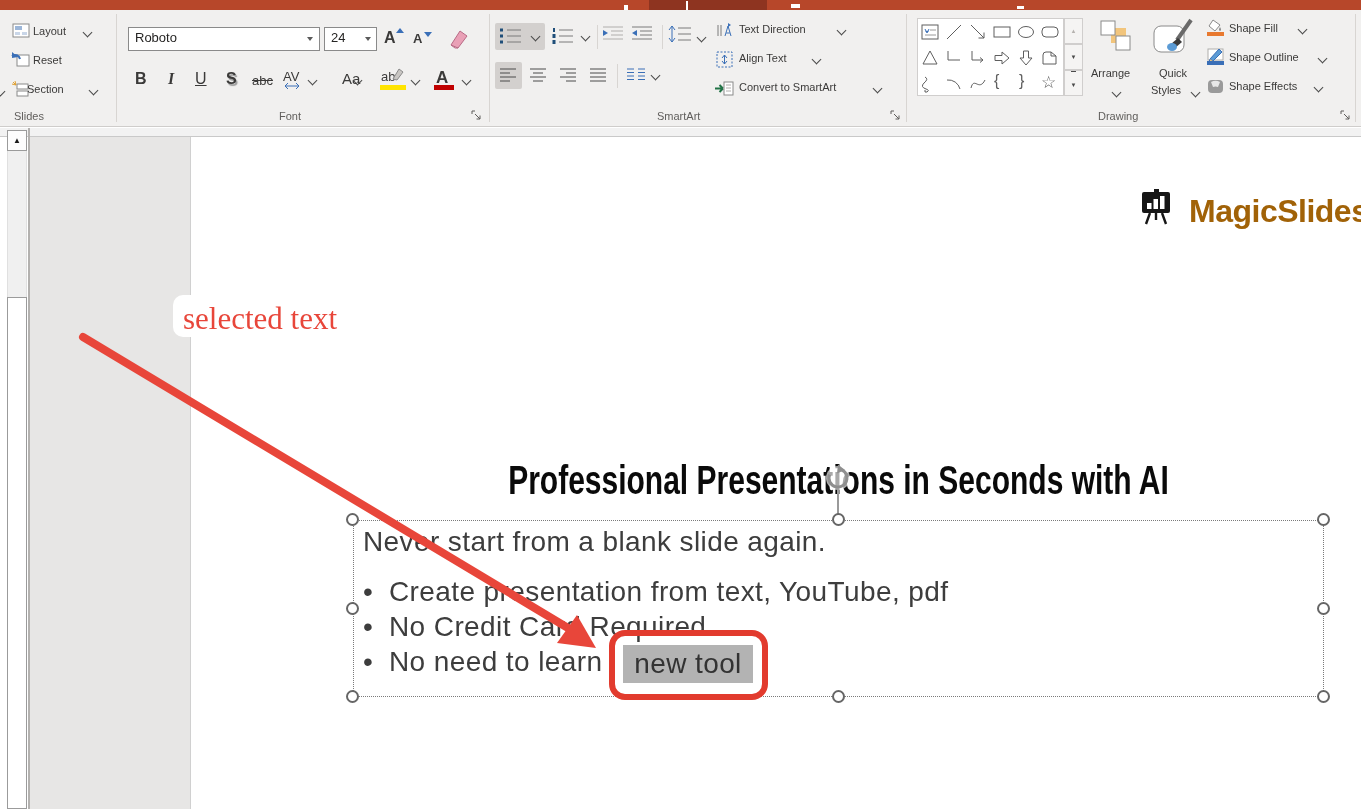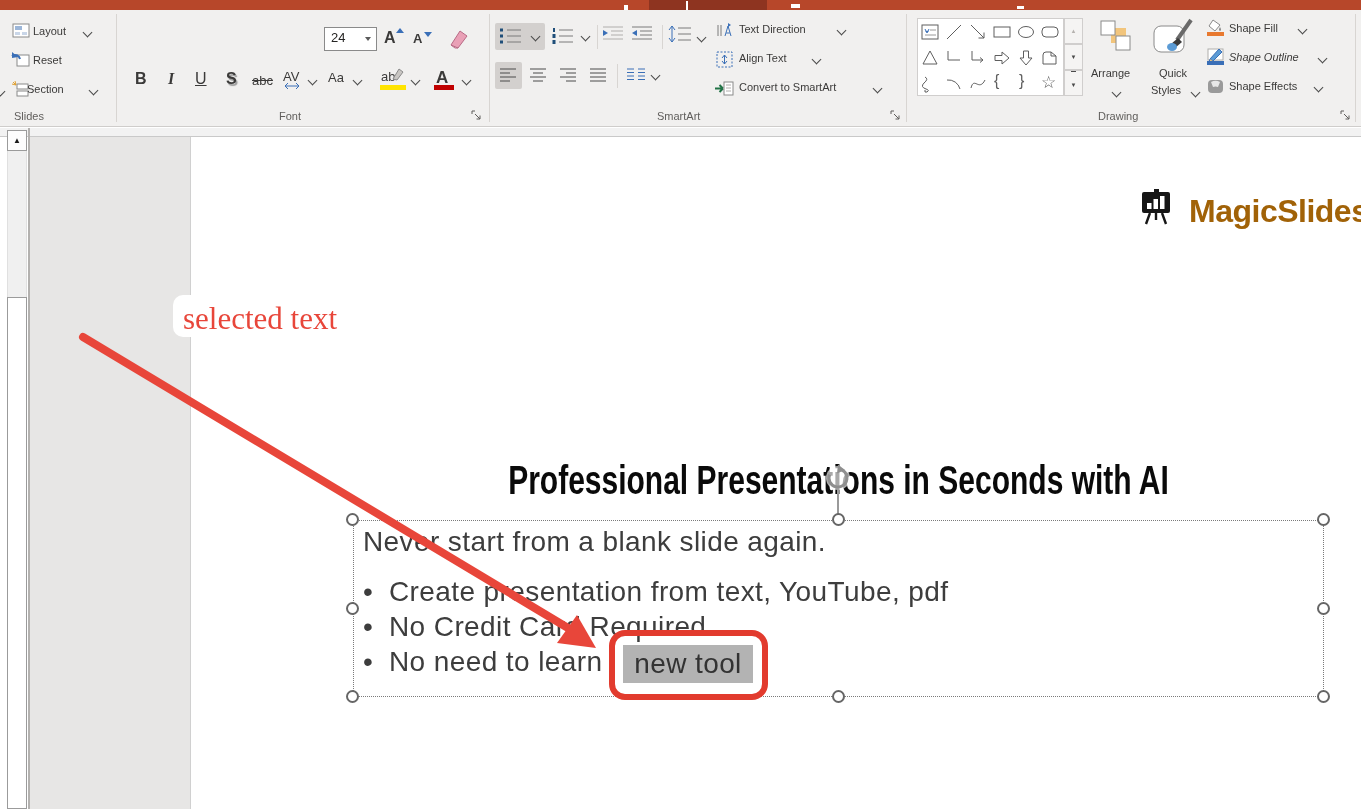--- a/index.html
+++ b/index.html
@@ -93,20 +93,24 @@
           </svg>
         </span>
       <span class="btnlabel" style="left:19px;top:3px;">Section</span>
       <span class="chv" style="left:82px;top:7px;"></span>
     </div>
     <span class="grplabel" style="left:14px;top:100px;">Slides</span>
   </div>
   <div class="vsep" style="left:116px;"></div>
 
   <div class="abs" style="left:117px;top:0;width:372px;height:116px;">
+    <div class="combo" style="left:11px;top:17px;width:192px;height:24px;">
+      <input readonly="" value="Roboto" style="">
+      <span class="carrow" style="right:6px;top:9px;"></span>
+    </div>
     <div class="combo" style="left:207px;top:17px;width:53px;height:24px;">
       <input readonly="" value="24" style="">
       <span class="carrow" style="right:5px;top:9px;"></span>
     </div>
     <div class="abs" style="left:265px;top:18px;width:24px;height:22px;">
       <span class="glyph" style="left:2px;top:1px;font-size:16px;font-weight:bold;">A</span>
       <span class="abs" style="left:14px;top:0;width:0;height:0;border-left:4px solid transparent;border-right:4px solid transparent;border-bottom:5px solid #3a6fb7;"></span>
     </div>
     <div class="abs" style="left:294px;top:18px;width:24px;height:22px;">
       <span class="glyph" style="left:2px;top:3px;font-size:13px;font-weight:bold;">A</span>
@@ -135,21 +139,21 @@
         <span class="glyph" style="left:2px;top:4px;font-size:13px;text-decoration:line-through;">abc</span>
       </div>
     <div class="abs" style="left:164px;top:59px;width:36px;height:24px;">
       <span class="glyph" style="left:2px;top:0;font-size:13px;">AV</span>
       <svg width="20" height="8" style="position:absolute;left:1px;top:13px;">
           <path d="M3 4 H17 M3 4 L6 1 M3 4 L6 7 M17 4 L14 1 M17 4 L14 7" stroke="#3a6fb7" fill="none"></path>
         </svg>
       <span class="chv" style="left:28px;top:8px;"></span>
     </div>
     <div class="abs" style="left:209px;top:59px;width:40px;height:24px;">
-      <span class="glyph" style="left:2px;top:1px;font-size:13px;">Aa</span>
+      <span class="glyph" style="left:16px;top:1px;font-size:15px;">Aa</span>
       <span class="chv" style="left:28px;top:8px;"></span>
     </div>
     <div class="abs" style="left:262px;top:59px;width:42px;height:24px;">
       <span class="glyph" style="left:2px;top:0px;font-size:13px;">ab</span>
       <svg width="14" height="14" style="position:absolute;left:12px;top:-2px;">
           <path d="M2 12 L8 2 L12 5 L6 13 Z" fill="#c9c6c3" stroke="#8a8a8a"></path>
         </svg>
       <span class="abs" style="left:1px;top:16px;width:26px;height:5px;background:#ffe400;"></span>
       <span class="chv" style="left:33px;top:8px;"></span>
     </div>
@@ -408,21 +412,21 @@
 
     <div class="abs" style="left:300px;top:9px;width:110px;height:24px;">
       <svg width="18" height="18" style="position:absolute;left:0;top:0;">
           <path d="M6 1 L13 6 L8 12 L2 7 Z" fill="#fff" stroke="#8a8a8a"></path>
           <path d="M13 8 q2 3 0 4 q-2 -1 0 -4" fill="#8a8a8a"></path>
           <rect x="0" y="13" width="17" height="4" fill="#e8792f"></rect>
         </svg>
       <span class="btnlabel" style="left:22px;top:3px;">Shape Fill</span>
       <span class="chv" style="left:92px;top:7px;"></span>
     </div>
-    <div class="abs" style="left:300px;top:38px;width:130px;height:24px;font-style:italic;">
+    <div class="abs" style="left:300px;top:38px;width:130px;height:24px;">
       <svg width="18" height="18" style="position:absolute;left:0;top:0;">
           <rect x="1" y="1" width="15" height="11" fill="#fff" stroke="#b0aeac"></rect>
           <path d="M3 11 L12 1 L15 4 L6 13 Z" fill="#5b9bd5" stroke="#3a6fb7"></path>
           <path d="M3 11 L2 14 L6 13" fill="#e8c27a" stroke="#3a6fb7"></path>
           <rect x="0" y="13" width="17" height="4" fill="#3a6fb7"></rect>
         </svg>
       <span class="btnlabel" style="left:22px;top:3px;">Shape Outline</span>
       <span class="chv" style="left:112px;top:7px;"></span>
     </div>
     <div class="abs" style="left:300px;top:67px;width:130px;height:24px;">

